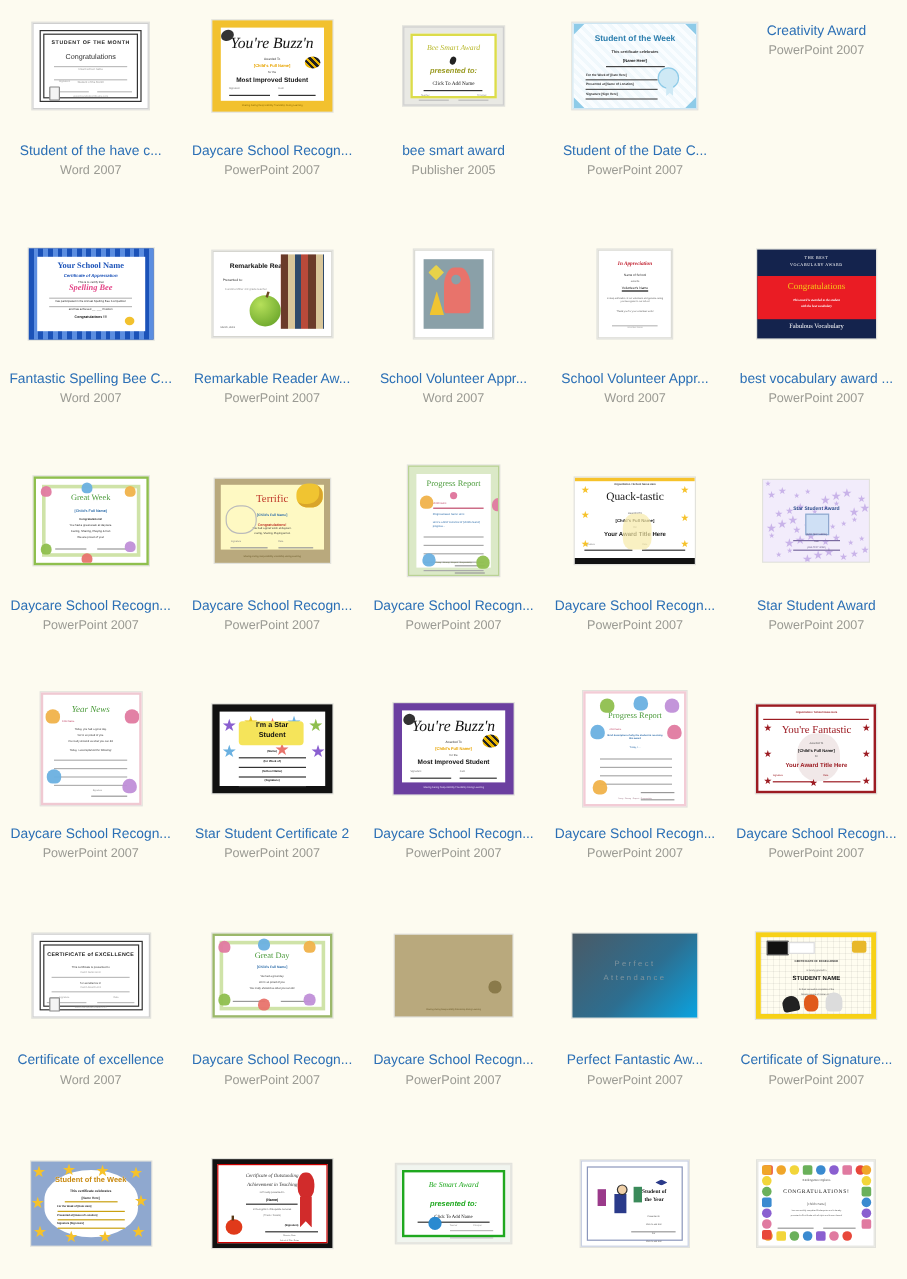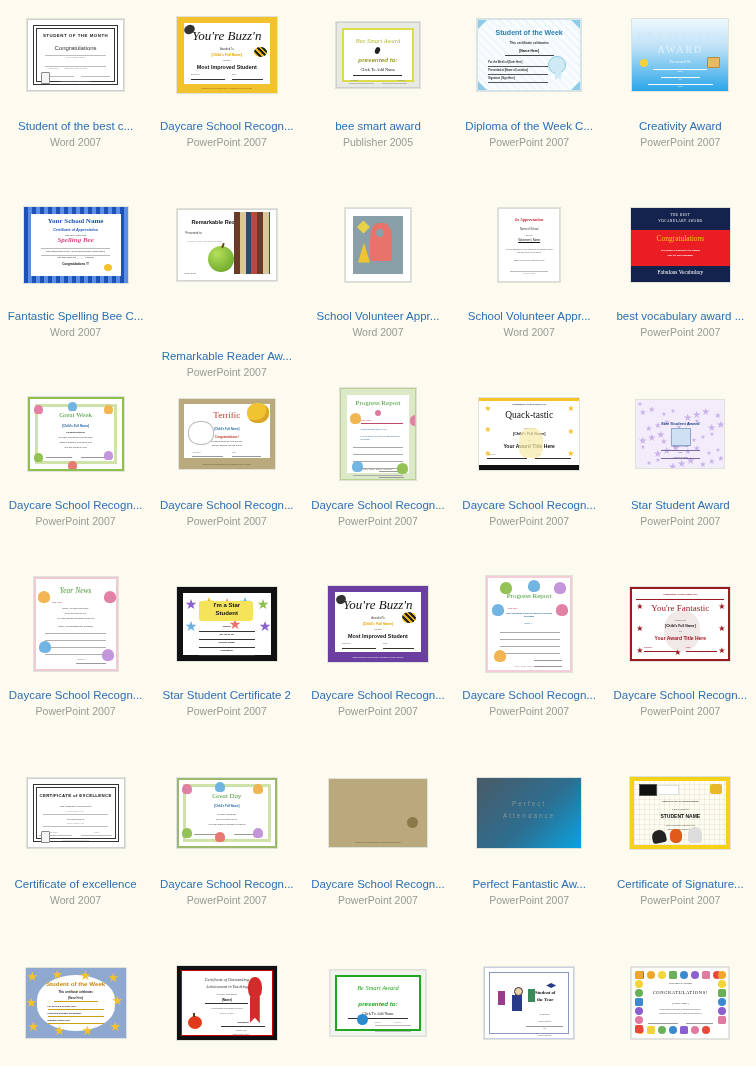--- a/index.html
+++ b/index.html
@@ -70,21 +70,21 @@
   .t8{width:66px;height:74px;background:#fff;border:1px solid #dcdcd6;}
 
   .t9{width:62px;height:74px;background:#fff;border:1px solid #dcdcd6;}
 
   .t10{width:99px;height:74px;background:#14234d;}
   .t10 .band{position:absolute;left:0;right:0;background:#ea1c24;}
 
   .t11{width:96px;height:74px;background:#fff;border:2px solid #8fbf4e;}
 
   .t12{width:96px;height:70px;background:#b9a97d;}
-  .t12 .inner{position:absolute;inset:5px 5px 11px 5px;background:#ffffff;}
+  .t12 .inner{position:absolute;inset:5px 5px 11px 5px;background:#fef9c3;}
 
   .t13{width:76px;height:92px;background:#dbe9c7;border:1px solid #b9d294;}
   .t13 .inner{position:absolute;inset:6px;background:#fff;}
 
   .t14{width:100px;height:72px;background:#fff;border-bottom:5px solid #111;}
 
   .t15{width:88px;height:68px;background:#ece6f8;}
 
   .t16{width:84px;height:94px;background:#fff;border:2px solid #f0c9d2;}
 
@@ -140,21 +140,21 @@
             <div style="position:absolute;top:47px;left:0;right:0;text-align:center;font-size:2.4px;line-height:3.4px;color:#999;font-weight:normal;font-style:normal;">Student of the Month</div>
             <div style="position:absolute;top:56px;left:14%;right:52%;height:1px;background:#bdbdbd;"></div>
             <div style="position:absolute;top:56px;left:56%;right:14%;height:1px;background:#bdbdbd;"></div>
             <div style="position:absolute;top:47px;left:0;right:0;text-align:center;font-size:2.2px;line-height:3.2px;color:#999;font-weight:normal;font-style:normal;left:12%;right:58%;">Signature</div>
             <div style="position:absolute;top:60px;left:0;right:0;text-align:center;font-size:2.2px;line-height:3.2px;color:#aaa;font-weight:normal;font-style:normal;">www.ibrandedcertificates.com</div>
             <div style="position:absolute;left:13px;top:52px;width:7px;height:10px;border:1px solid #888;border-radius:1px;background:#f4f4f4;"></div>
           </div>
         </div>
       </div>
       <div class="meta">
-        <a class="title" href="#" style="text-decoration: none;">Student of the best c...</a>
+        <a class="title" href="#" style="text-decoration: none;">Student of the have c...</a>
         <div class="app">Word 2007</div>
       </div>
     </div>
     <div class="cell">
       <div class="thumb-wrap">
         <div class="thumb t2">
           <div class="cert">
             <div class="inner">
               <div style="position:absolute;top:6px;left:0;right:0;text-align:center;font-size:13px;line-height:14px;color:#111;font-weight:normal;font-style:italic;font-family:&quot;Liberation Serif&quot;,serif;">You're Buzz'n</div>
               <div style="position:absolute;top:25px;left:0;right:0;text-align:center;font-size:2.6px;line-height:3.6px;color:#444;font-weight:normal;font-style:normal;">Awarded To</div>
@@ -218,42 +218,25 @@
             <div style="position:absolute;left:10%;top:49px;font-size:2.6px;color:#333;font-weight:bold;">Presented at [Name of Location]</div>
             <div style="position:absolute;top:54px;left:10%;right:32%;height:1px;background:#555;"></div>
             <div style="position:absolute;left:10%;top:57px;font-size:2.6px;color:#333;font-weight:bold;">Signature [Sign Here]</div>
             <div style="position:absolute;top:62px;left:10%;right:32%;height:1px;background:#555;"></div>
             <div style="position:absolute;right:14px;top:36px;width:16px;height:16px;border-radius:50%;background:#cfe9f5;border:1px solid #8ecbe8;"></div>
             <div style="position:absolute;right:19px;top:50px;width:6px;height:10px;background:#cfe9f5;clip-path:polygon(0 0,100% 0,100% 100%,50% 75%,0 100%);"></div>
           </div>
         </div>
       </div>
       <div class="meta">
-        <a class="title" href="#" style="text-decoration: none;">Diploma of the Week C...</a>
-        <div class="app">PowerPoint 2007</div>
-      </div>
-    </div>
-    <div class="cell">
-      <div class="thumb-wrap">
-        <div class="thumb t5">
-          <div class="cert">
-            <div style="position:absolute;top:10px;left:0;right:0;text-align:center;font-size:11px;line-height:12px;color:#cfe6f5;font-weight:normal;font-style:normal;letter-spacing:2px;font-family:&quot;Liberation Serif&quot;,serif;">CREATIVITY</div>
-            <div style="position:absolute;top:25px;left:0;right:0;text-align:center;font-size:10px;line-height:11px;color:#dff0fa;font-weight:normal;font-style:normal;letter-spacing:2px;font-family:&quot;Liberation Serif&quot;,serif;">AWARD</div>
-            <div style="position:absolute;top:40px;left:0;right:0;text-align:center;font-size:4.2px;line-height:5.2px;color:#eef8ff;font-weight:normal;font-style:normal;font-family:&quot;Liberation Serif&quot;,serif;">Presented To</div>
-            <div style="position:absolute;top:50px;left:22%;right:22%;height:1px;background:#f5fbff;"></div>
-            <div style="position:absolute;top:51px;left:0;right:0;text-align:center;font-size:2.2px;line-height:3.2px;color:#eaf6ff;font-weight:normal;font-style:normal;">Name</div>
-            <div style="position:absolute;top:58px;left:30%;right:30%;height:1px;background:#f5fbff;"></div>
-            <div style="position:absolute;top:59px;left:0;right:0;text-align:center;font-size:2.2px;line-height:3.2px;color:#eaf6ff;font-weight:normal;font-style:normal;">For</div>
-            <div style="position:absolute;top:65px;left:16%;right:16%;height:1px;background:#f5fbff;"></div>
-            <div style="position:absolute;top:66px;left:0;right:0;text-align:center;font-size:2.2px;line-height:3.2px;color:#eaf6ff;font-weight:normal;font-style:normal;">Date</div>
-            <div style="position:absolute;left:8px;top:40px;width:8px;height:8px;border-radius:50%;background:#f6d23a;"></div>
-            <div style="position:absolute;right:8px;top:38px;width:11px;height:9px;background:#e8b863;border:1px solid #b98b3a;border-radius:1px;"></div>
-          </div>
-        </div>
-      </div>
+        <a class="title" href="#" style="text-decoration: none;">Student of the Date C...</a>
+        <div class="app">PowerPoint 2007</div>
+      </div>
+    </div>
+    <div class="cell">
       <div class="meta">
         <a class="title" href="#" style="text-decoration: none;">Creativity Award</a>
         <div class="app">PowerPoint 2007</div>
       </div>
     </div>
     <div class="cell">
       <div class="thumb-wrap">
         <div class="thumb t6">
           <div class="cert">
             <div style="position:absolute;inset:0;background:repeating-linear-gradient(90deg,#1b52b8 0 4px,#5b8de0 4px 8px);"></div>
@@ -285,21 +268,21 @@
             <div style="position:absolute;top:22px;left:0;right:0;text-align:center;font-size:2.8px;line-height:3.8px;color:#333;font-weight:normal;font-style:normal;text-align:left;left:8%;">Presented to:</div>
             <div style="position:absolute;top:30px;left:0;right:0;text-align:center;font-size:2.4px;line-height:3.4px;color:#999;font-weight:normal;font-style:normal;text-align:left;left:10%;">Caroline Miller 3rd grade teacher</div>
             <div style="position:absolute;top:62px;left:0;right:0;text-align:center;font-size:2.2px;line-height:3.2px;color:#555;font-weight:normal;font-style:normal;text-align:left;left:6%;">March, 2013</div>
             <div style="position:absolute;right:6px;top:2px;width:36px;bottom:6px;background:repeating-linear-gradient(90deg,#6b3b2a 0 6px,#d9c69a 6px 12px,#2f4a6b 12px 17px,#b94a3a 17px 23px);"></div>
             <div style="position:absolute;right:42px;bottom:8px;width:26px;height:26px;border-radius:50%;background:radial-gradient(circle at 35% 30%,#b6e05a,#5c9b22);"></div>
             <div style="position:absolute;right:52px;bottom:32px;width:2px;height:5px;background:#6b4a22;transform:rotate(18deg);"></div>
           </div>
         </div>
       </div>
       <div class="meta">
-        <a class="title" href="#" style="text-decoration: none; margin-top: 40px;">Remarkable Reader Aw...</a>
+        <a class="title" href="#" style="text-decoration: none;">Remarkable Reader Aw...</a>
         <div class="app">PowerPoint 2007</div>
       </div>
     </div>
     <div class="cell">
       <div class="thumb-wrap">
         <div class="thumb t8">
           <div class="cert">
             <div style="position:absolute;inset:7px;background:#8aa0a8;"></div>
             <div style="position:absolute;left:24px;top:14px;width:22px;height:38px;background:#e8736b;border-radius:40% 40% 10% 10%;"></div>
             <div style="position:absolute;left:30px;top:20px;width:8px;height:8px;border-radius:50%;background:#8aa0a8;"></div>

